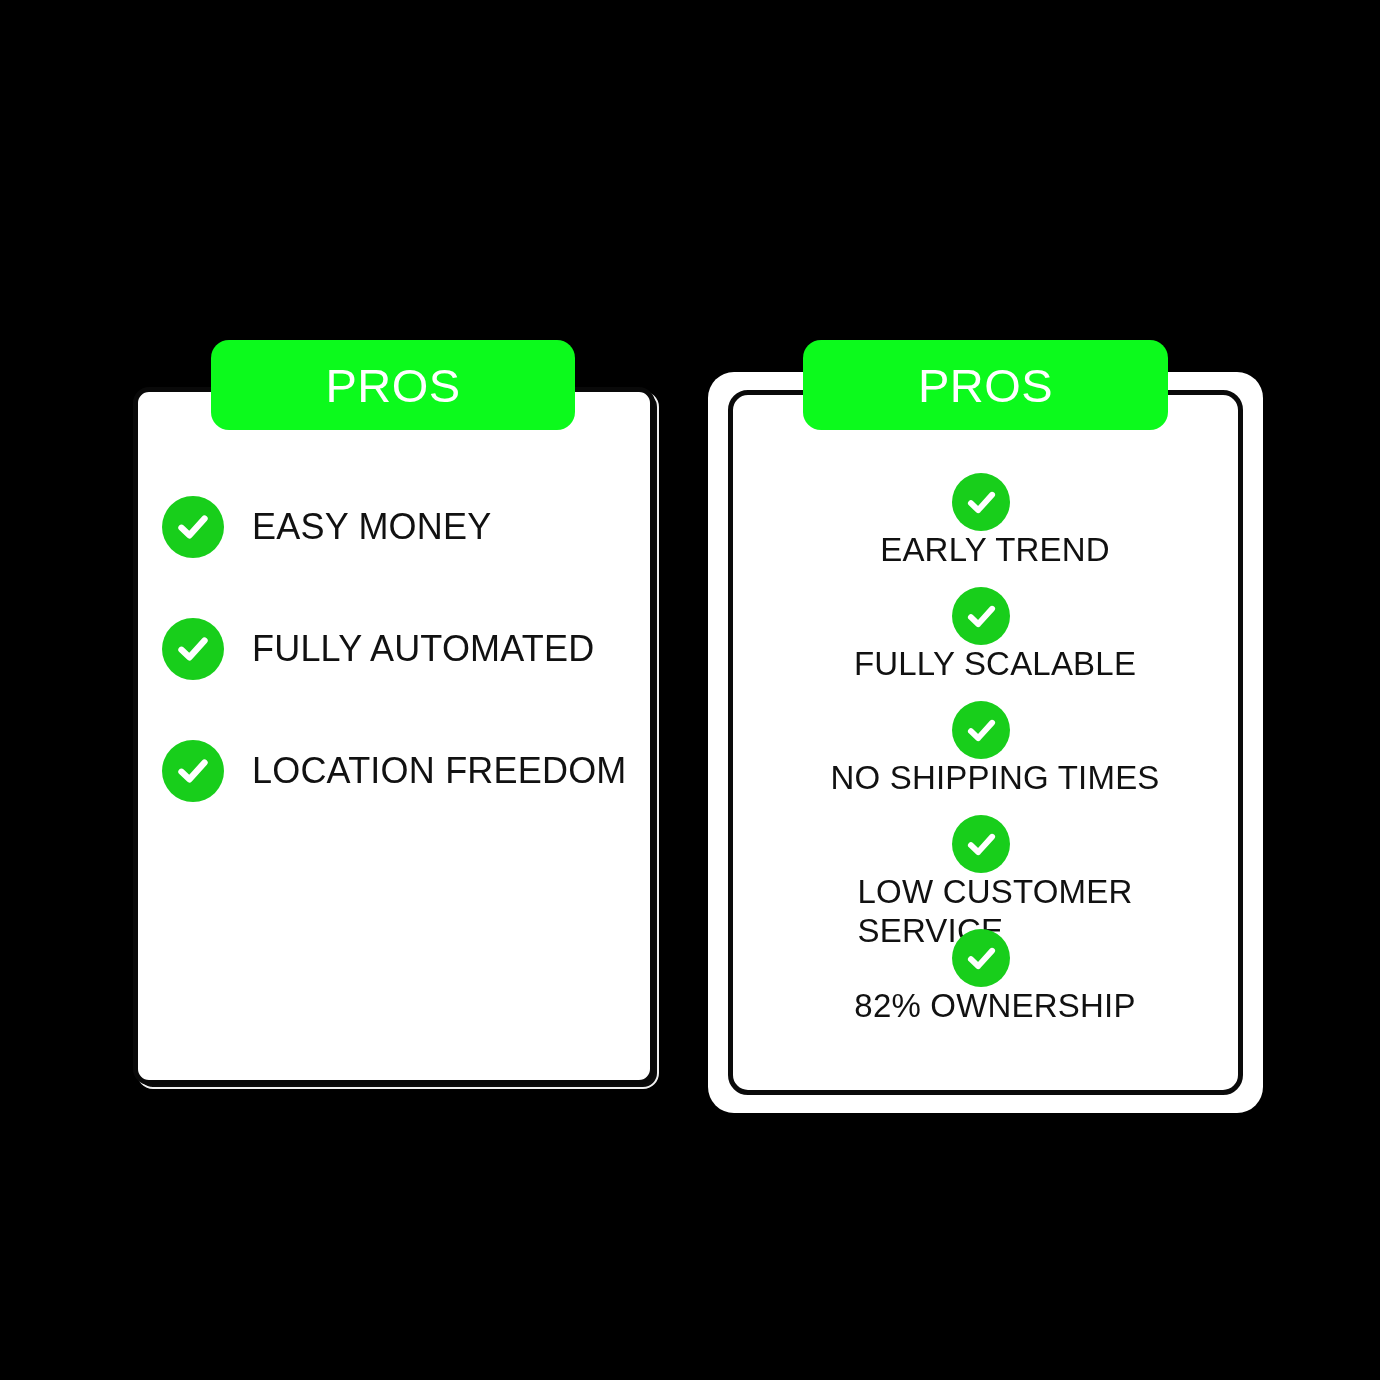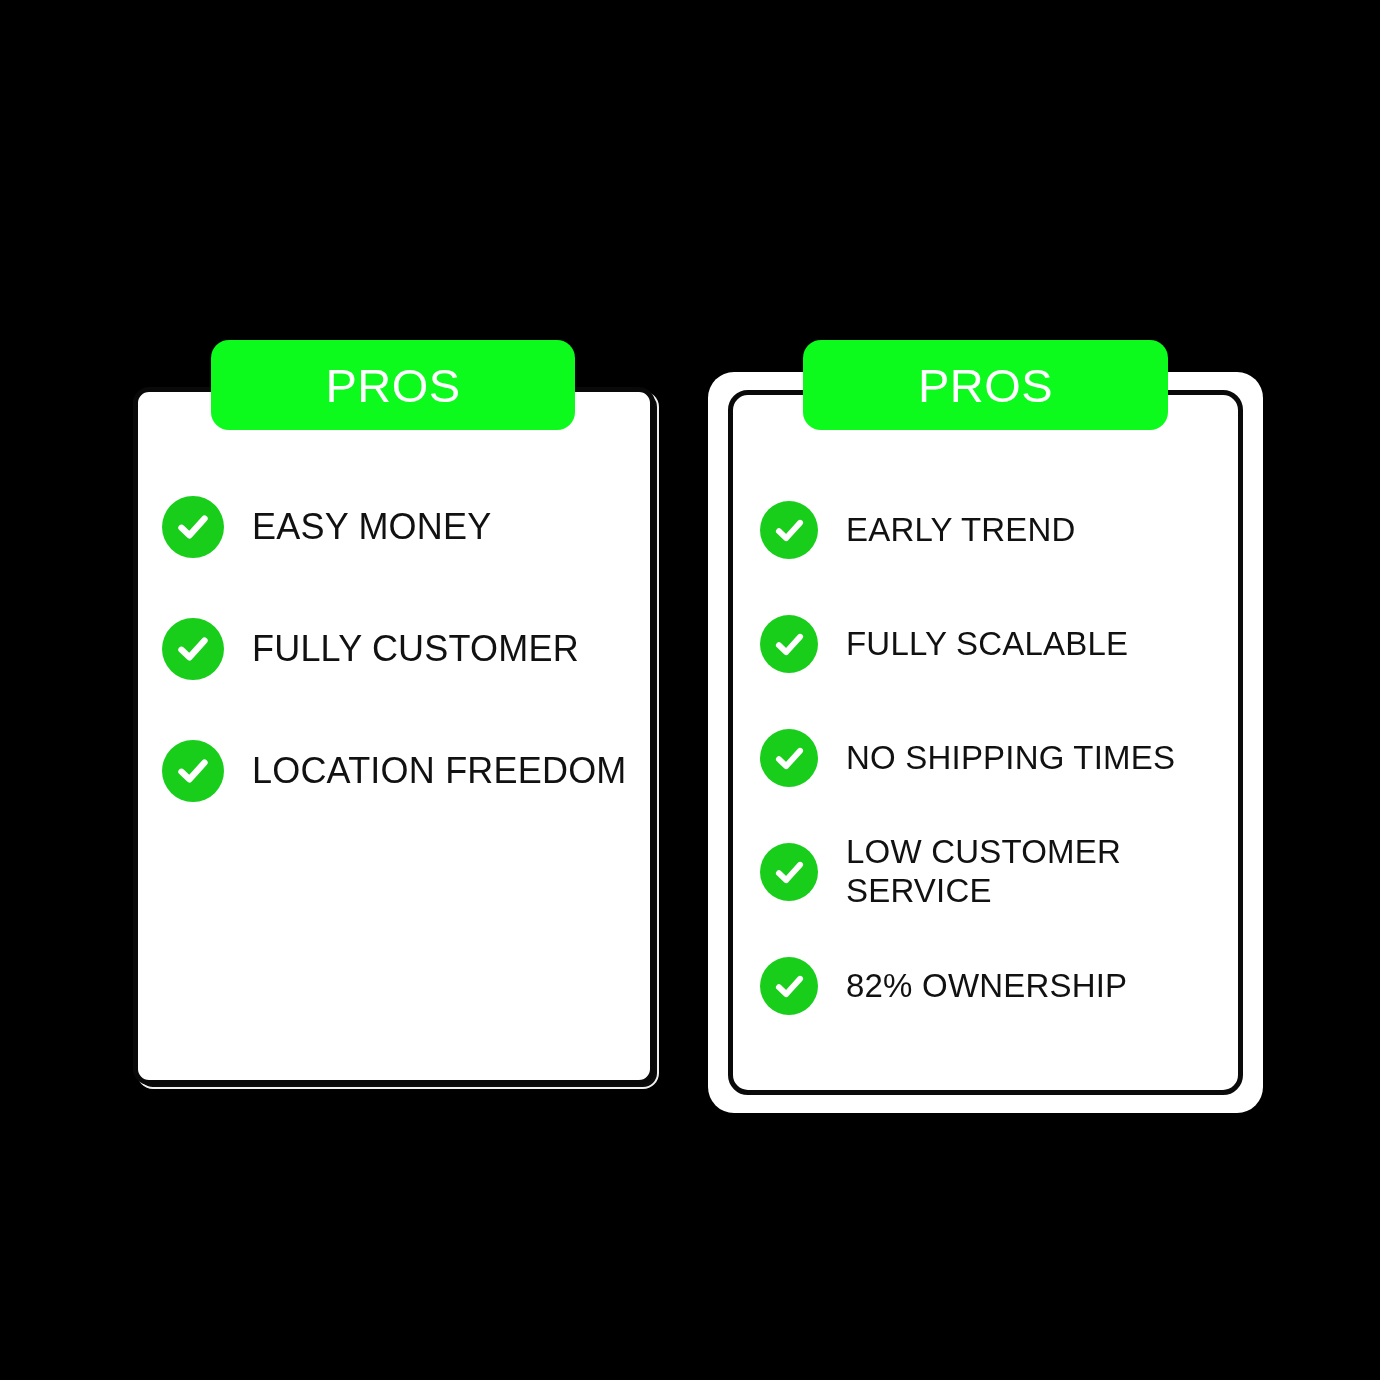--- a/index.html
+++ b/index.html
@@ -124,21 +124,21 @@
     top: 473px;
     width: 470px;
   }
 
   .row {
     display: flex;
     align-items: center;
     box-sizing: border-box;
   }
   .list-left .row { height: 122px; }
-  .list-right .row { height: 114px; }
+  .list-right .row { height: 114px; flex-direction: column; }
 
   .check {
     flex: 0 0 auto;
     border-radius: 50%;
     background: #18ce1b;
     display: flex;
     align-items: center;
     justify-content: center;
   }
   .list-left .check { width: 62px; height: 62px; margin-right: 28px; }
@@ -180,21 +180,21 @@
       </span>
       <span class="row-label">EASY MONEY</span>
     </div>
 
     <div class="row">
       <span class="check">
         <svg width="38" height="38" viewBox="0 0 38 38" aria-hidden="true">
           <path d="M7.5 19.8 L15.4 27.3 L30.5 10.6" fill="none" stroke="#ffffff" stroke-width="6.4" stroke-linecap="round" stroke-linejoin="round"></path>
         </svg>
       </span>
-      <span class="row-label">FULLY CUSTOMER</span>
+      <span class="row-label">FULLY AUTOMATED</span>
     </div>
 
 
 
     <div class="row">
       <span class="check">
         <svg width="38" height="38" viewBox="0 0 38 38" aria-hidden="true">
           <path d="M7.5 19.8 L15.4 27.3 L30.5 10.6" fill="none" stroke="#ffffff" stroke-width="6.4" stroke-linecap="round" stroke-linejoin="round"></path>
         </svg>
       </span>

